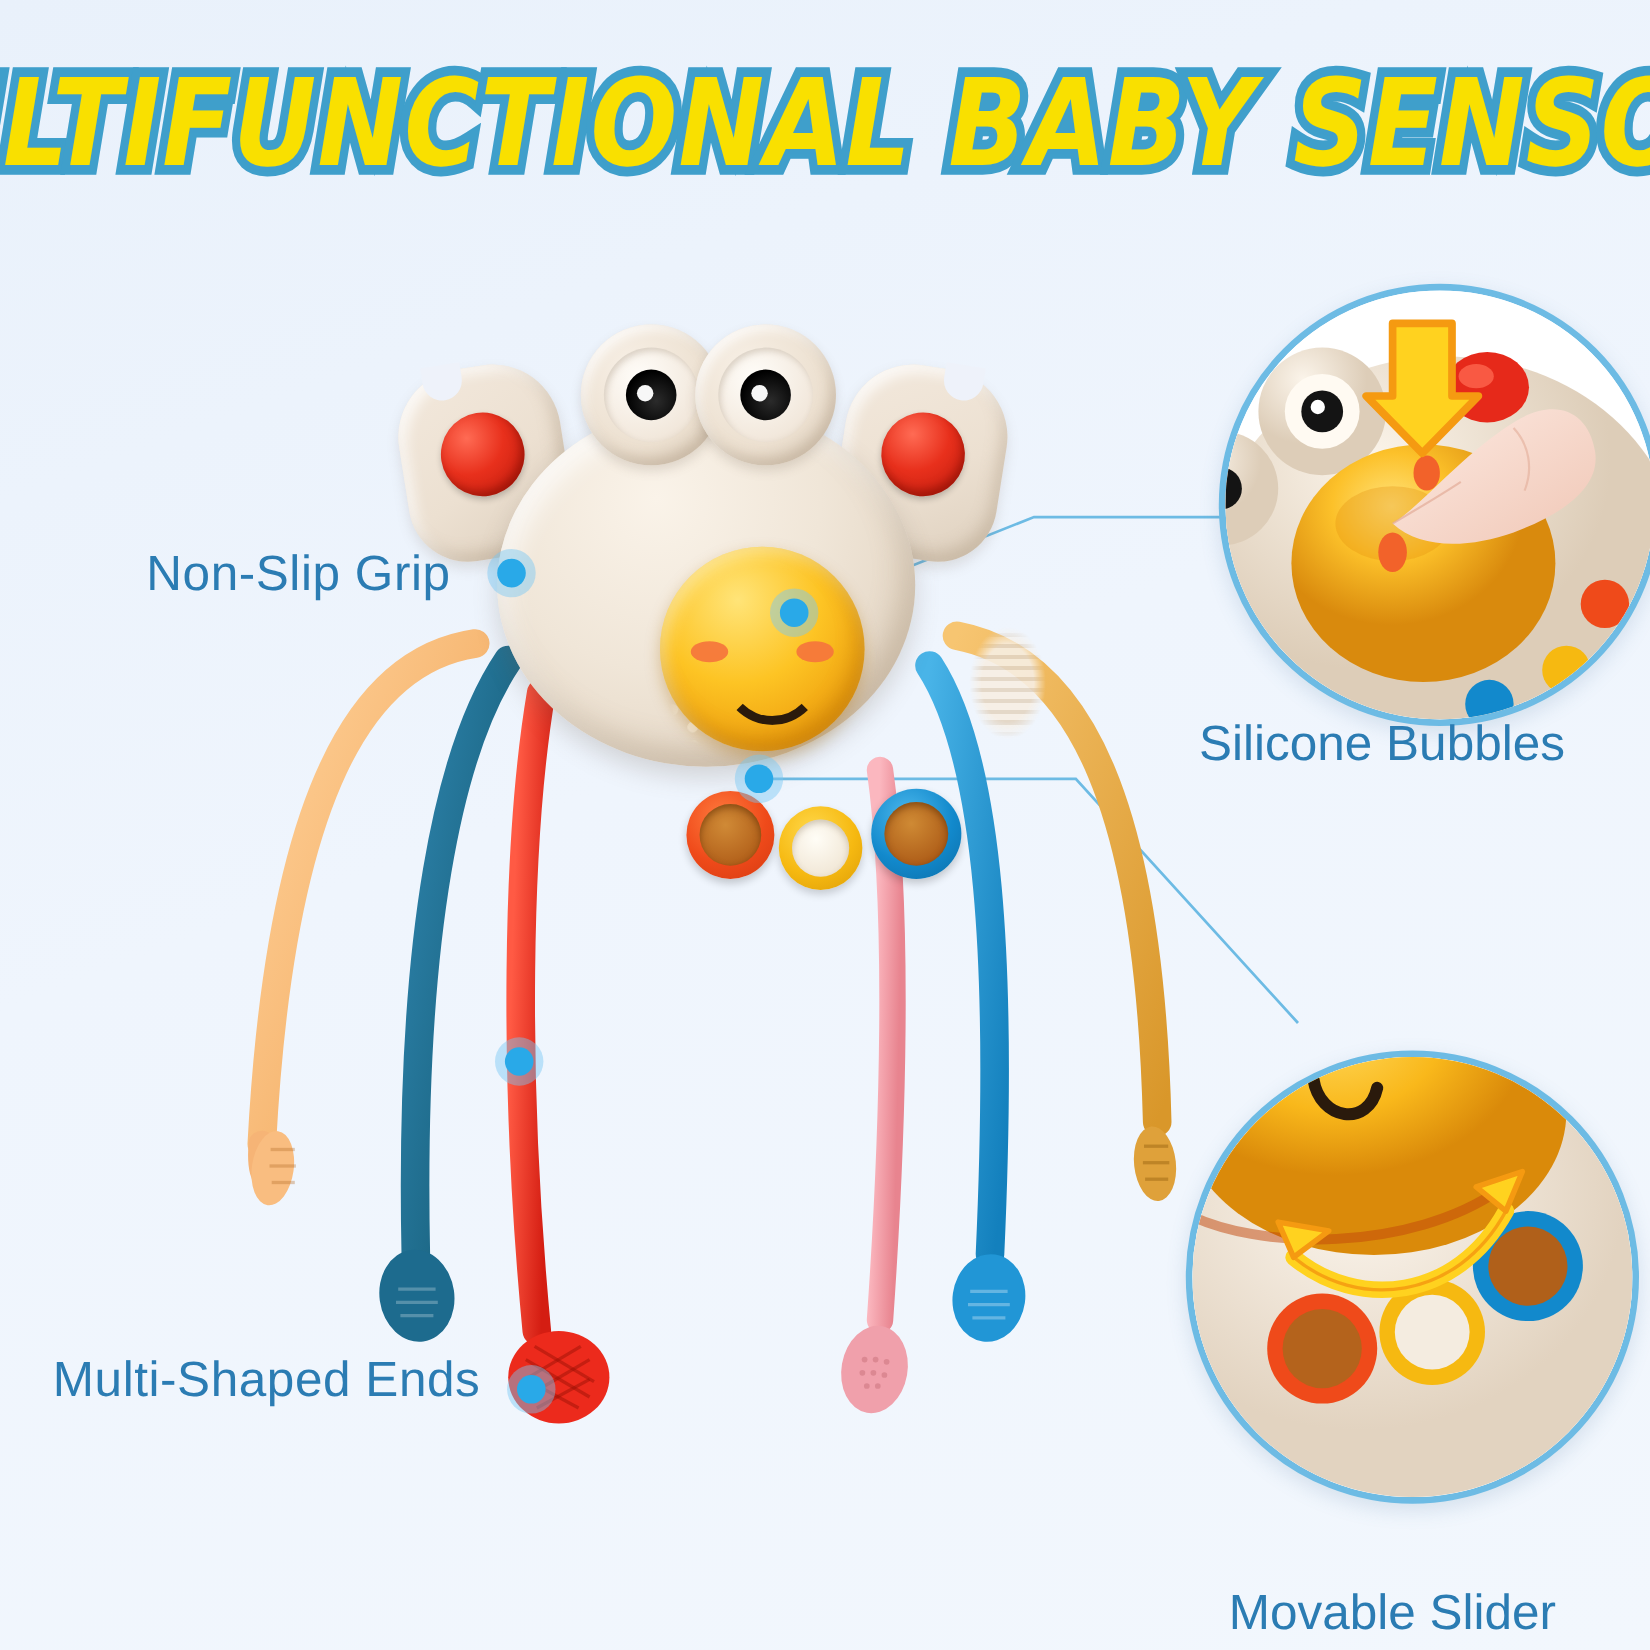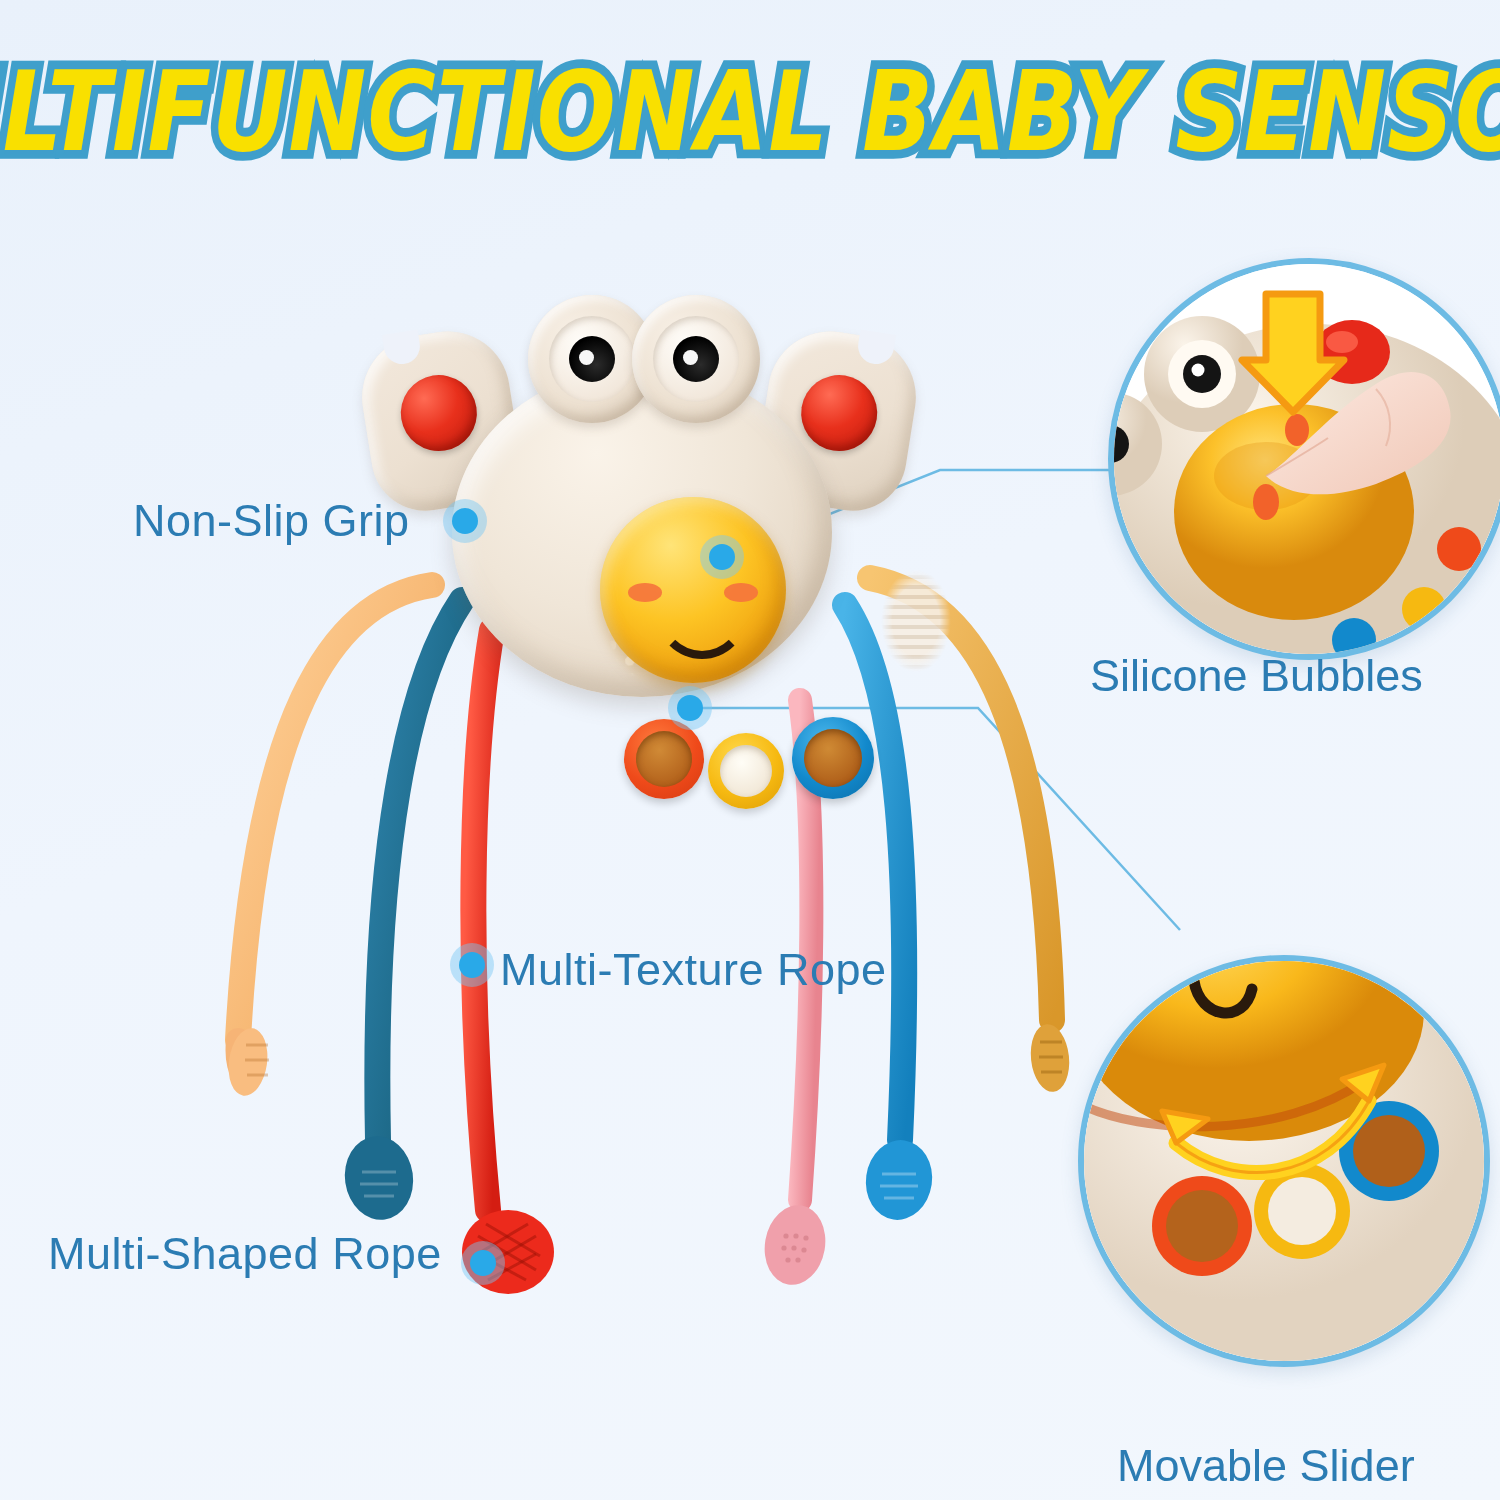--- a/index.html
+++ b/index.html
@@ -304,23 +304,22 @@
       </div>
     </div>
   </div>
 
   <div class="label" style="left:133px;top:495px;">Non-Slip Grip</div>
   <div class="dot" style="left:452px;top:508px;"></div>
 
   <div class="dot" style="left:709px;top:544px;"></div>
 
   <div class="dot" style="left:459px;top:952px;"></div>
-  <div class="label" style="left:500px;top:944px;">Multi-Texture Rope</div>
-
-  <div class="label" style="left:48px;top:1228px;">Multi-Shaped Rope</div>
+
+  <div class="label" style="left:48px;top:1228px;">Multi-Shaped Ends</div>
   <div class="dot" style="left:470px;top:1250px;"></div>
 
   <div class="dot" style="left:677px;top:695px;"></div>
 
   <div class="inset" id="inset1">
     <svg viewBox="0 0 390 390" width="390" height="390">
       <defs>
         <radialGradient id="bub2" cx="38%" cy="26%">
           <stop offset="0" stop-color="#ffe27a"></stop>
           <stop offset="45%" stop-color="#fcc12a"></stop>

